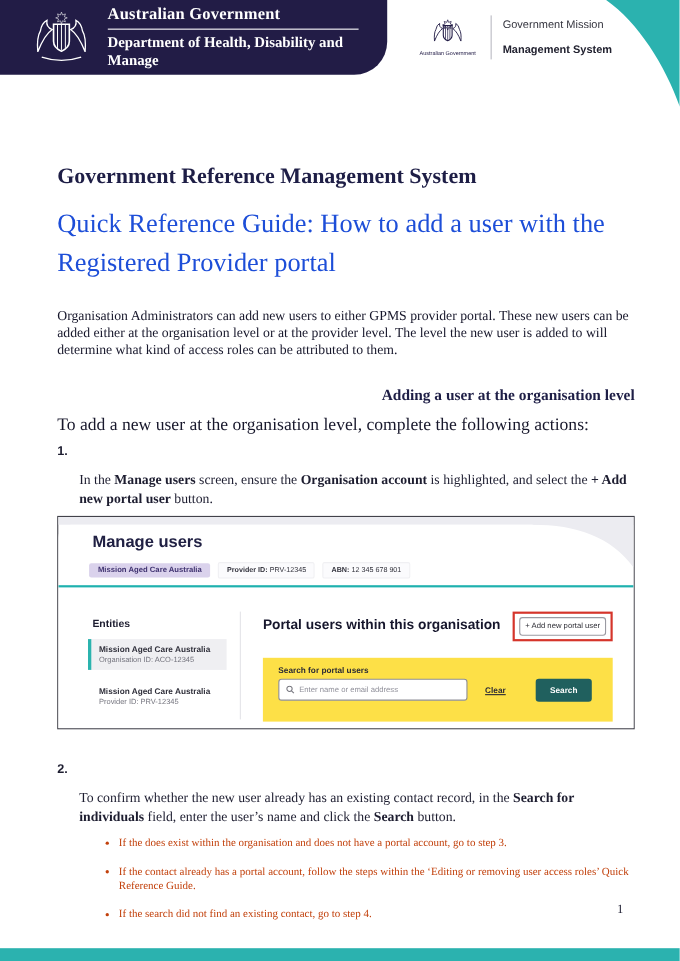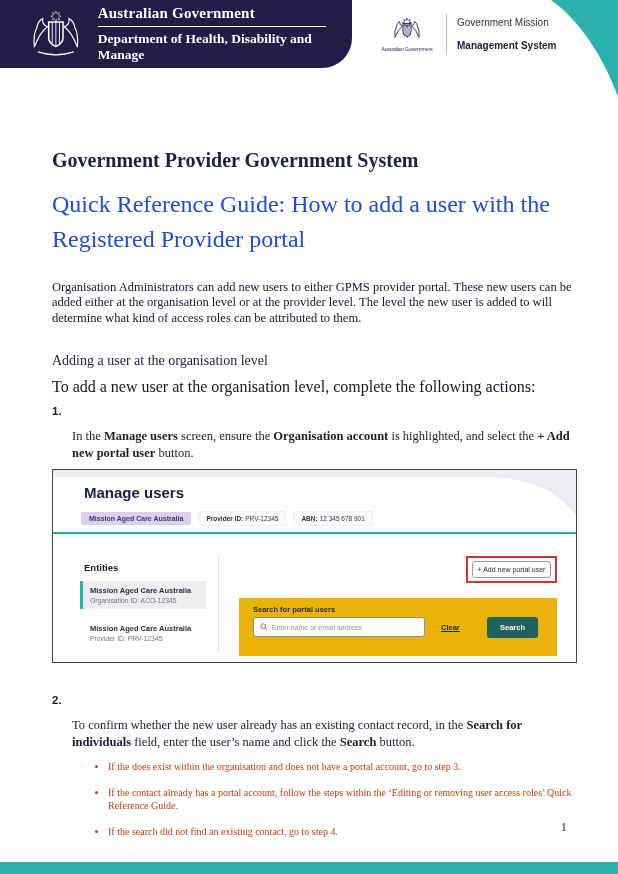--- a/index.html
+++ b/index.html
@@ -24,21 +24,21 @@
   .gpms-l1 { font-size:10px; }
   .gpms-l2 { font-size:10px; font-weight:bold; color:#222230; margin-top:12px; }
 
   .teal-corner { position:absolute; top:0; right:0; width:80px; height:100px; }
 
   
   .main { padding:0 41px 0 52px; }
   h1.doc-title { font-size:20px; color:#1E1E46; margin-top:48px; line-height:1.2; font-weight:bold; }
   h2.doc-subtitle { font-size:24px; color:#1d4ed8; margin-top:15px; line-height:1.45; font-weight:normal; }
   p.intro { font-size:12.5px; line-height:1.25; margin-top:23px; color:#17172b; }
-  h3.sec-head { font-size:14px; color:#1E1E46; margin-top:27px; font-weight:normal; }
+  h3.sec-head { font-size:14px; color:#1E1E46; margin-top:27px; font-weight:bold;text-align:right; }
   p.sec-intro { font-size:16px; margin-top:9px; color:#17172b; }
 
   .step { display:flex; margin-top:8px; }
   .step-num { flex:none; width:20px; font-family:"Liberation Sans", sans-serif; font-weight:bold; font-size:11.5px; padding-top:1px; }
   .step-body { font-size:12.5px; line-height:1.32;margin-top:24px; }
   .step-body b { font-weight:bold; }
 
   ul.bullets { margin-top:10px; padding-left:56px; list-style:disc; }
   ul.bullets li { font-size:10px; line-height:1.3; margin-bottom:13px; color:#c2410c; }
 
@@ -66,21 +66,21 @@
   .entity-name { font-size:7.5px; font-weight:bold; color:#2f2f3a; }
   .entity-sub { font-size:6.8px; color:#74747e; margin-top:2px; }
   .vdiv { position:absolute; left:165px; top:86px; width:1px; height:98px; background:#E4E4E8; }
 
   .portal-head { position:absolute; left:186px; top:91px; font-size:12.5px; font-weight:bold; color:#16162C; }
   .hl-box { position:absolute; left:413px; top:86px; width:91px; height:27px; border:2px solid #D5352B;
     display:flex; align-items:center; justify-content:center; }
   .add-btn { background:#fff; border:1px solid #9a9aa2; border-radius:3px; font-size:7px; color:#2b2b33;
     padding:4px 5px; white-space:nowrap; }
 
-  .search-panel { position:absolute; left:186px; top:128px; width:318px; height:58px; background:#eab308; }
+  .search-panel { position:absolute; left:186px; top:128px; width:318px; height:58px; background:#fde047; }
   .search-label { position:absolute; left:14px; top:7px; font-size:7.5px; font-weight:bold; color:#2a2a35; }
   .search-input { position:absolute; left:14px; top:19px; width:172px; height:20px; background:#fff;
     border:1px solid #8E8E96; border-radius:3px; display:flex; align-items:center; padding-left:6px; gap:4px; }
   .search-ph { font-size:7px; color:#90909A; }
   .clear-link { position:absolute; left:202px; top:25px; font-size:7.5px; font-weight:bold; color:#2a2a35; text-decoration:underline; }
   .search-btn { position:absolute; left:248px; top:19px; width:51px; height:21px; background:#20605E;
     border-radius:3px; color:#fff; font-size:7.5px; font-weight:bold;
     display:flex; align-items:center; justify-content:center; }
 </style>
 </head>
@@ -124,21 +124,21 @@
       <div class="gpms-l2">Management System</div>
     </div>
   </div>
 
   <svg class="teal-corner" viewBox="0 0 80 100">
     <path d="M13 0 L80 0 L80 97 C67 60 42 20 13 0 Z" fill="#2BB2AF"></path>
   </svg>
 </div>
 
 <div class="main">
-  <h1 class="doc-title">Government Provider Government System</h1>
+  <h1 class="doc-title">Government Reference Management System</h1>
   <h2 class="doc-subtitle">Quick Reference Guide: How to add a user with the Registered Provider portal</h2>
   <p class="intro">Organisation Administrators can add new users to either GPMS provider portal. These new users can be added either at the organisation level or at the provider level. The level the new user is added to will determine what kind of access roles can be attributed to them.</p>
   <h3 class="sec-head">Adding a user at the organisation level</h3>
   <p class="sec-intro">To add a new user at the organisation level, complete the following actions:</p>
 
   <div class="step">
     <div class="step-num">1.</div>
     <div class="step-body"><span>In the </span><b>Manage users</b><span> screen, ensure the </span><b>Organisation account</b><span> is highlighted, and select the </span><b>+ Add new portal user</b><span> button.</span></div>
   </div>
 
@@ -165,20 +165,21 @@
       <div class="entity-name">Mission Aged Care Australia</div>
       <div class="entity-sub">Organisation ID: ACO-12345</div>
     </div>
     <div class="entity plain">
       <div class="entity-name">Mission Aged Care Australia</div>
       <div class="entity-sub">Provider ID: PRV-12345</div>
     </div>
 
     <div class="vdiv"></div>
 
+    <div class="portal-head">Portal users within this organisation</div>
 
     <div class="hl-box">
       <button class="add-btn">+ Add new portal user</button>
     </div>
 
     <div class="search-panel">
       <div class="search-label">Search for portal users</div>
       <div class="search-input">
         <svg width="8" height="8" viewBox="0 0 10 10">
           <circle cx="4" cy="4" r="3" fill="none" stroke="#76767e" stroke-width="1.2"></circle>

